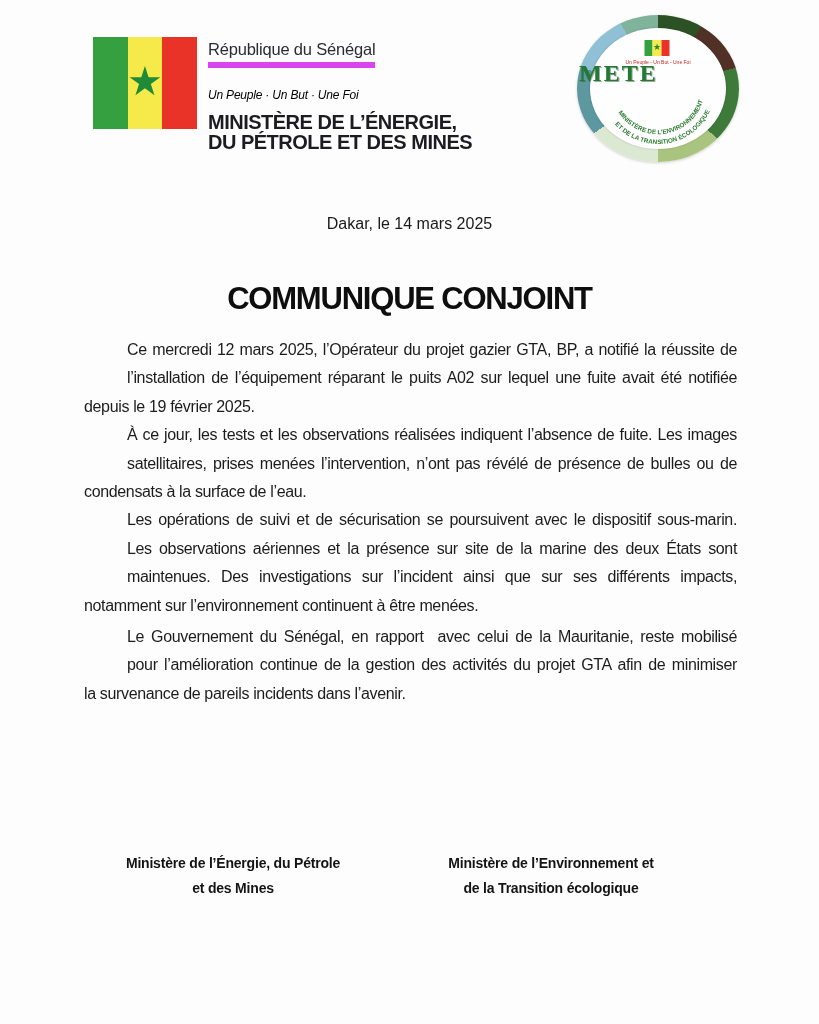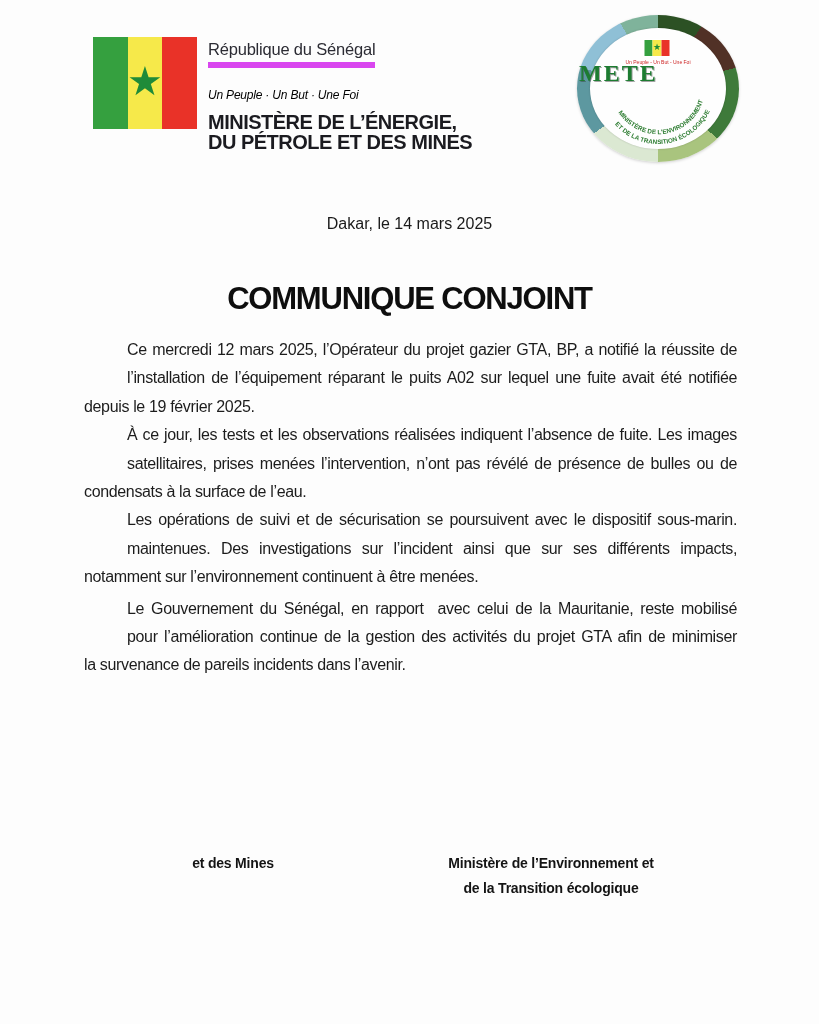--- a/index.html
+++ b/index.html
@@ -127,31 +127,33 @@
       <span class="ln j" style="display:block">l’installation de l’équipement réparant le puits A02 sur lequel une fuite avait été notifiée</span>
       <span class="ln" style="display:block">depuis le 19 février 2025.</span>
     </p>
     <p>
       <span class="ln j" style="display:block">À ce jour, les tests et les observations réalisées indiquent l’absence de fuite. Les images</span>
       <span class="ln j" style="display:block">satellitaires, prises menées l’intervention, n’ont pas révélé de présence de bulles ou de</span>
       <span class="ln" style="display:block">condensats à la surface de l’eau.</span>
     </p>
     <p>
       <span class="ln j" style="display:block">Les opérations de suivi et de sécurisation se poursuivent avec le dispositif sous-marin.</span>
+      <span class="ln j" style="display:block">Les observations aériennes et la présence sur site de la marine des deux États sont</span>
       <span class="ln j" style="display:block">maintenues. Des investigations sur l’incident ainsi que sur ses différents impacts,</span>
       <span class="ln" style="display:block">notamment sur l’environnement continuent à être menées.</span>
     </p>
     <p class="sp">
       <span class="ln j" style="display:block">Le Gouvernement du Sénégal, en rapport &nbsp;avec celui de la Mauritanie, reste mobilisé</span>
       <span class="ln j" style="display:block">pour l’amélioration continue de la gestion des activités du projet GTA afin de minimiser</span>
       <span class="ln" style="display:block">la survenance de pareils incidents dans l’avenir.</span>
     </p>
   </div>
 
   <div class="sig left">
+    <div>Ministère de l’Énergie, du Pétrole</div>
     <div>et des Mines</div>
   </div>
   <div class="sig right">
     <div>Ministère de l’Environnement et</div>
     <div>de la Transition écologique</div>
   </div>
 
 </div>
 
 </body></html>

